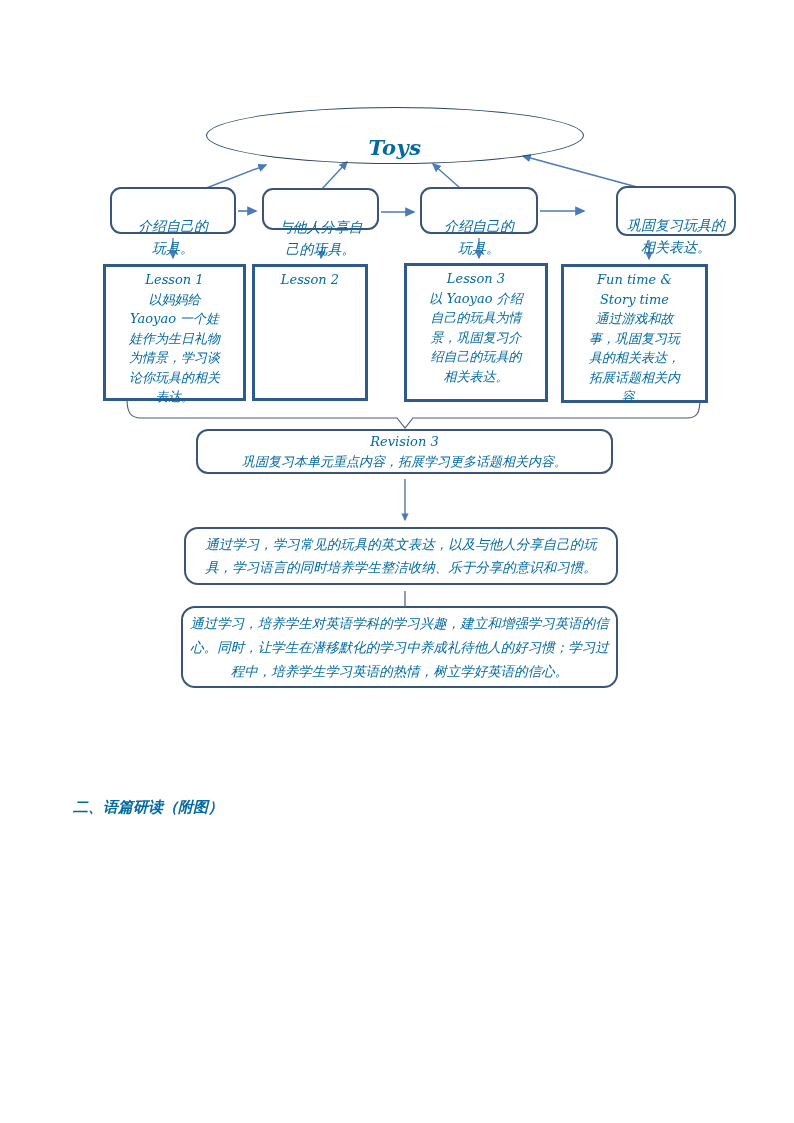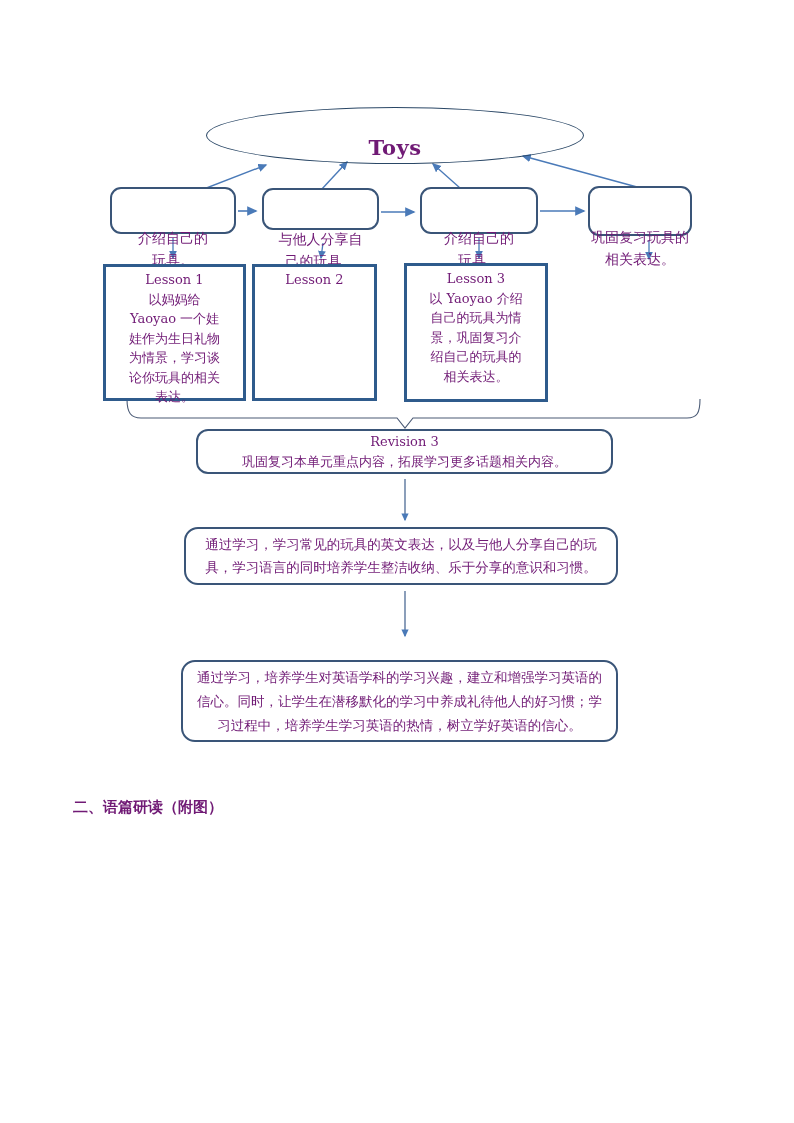--- a/index.html
+++ b/index.html
@@ -1,62 +1,62 @@
 <!DOCTYPE html>
 <html><head>
 <meta charset="utf-8">
 <style>
   html,body{margin:0;padding:0;background:#fff;}
   .page{
     position:relative;width:794px;height:1123px;background:#fff;
-    font-family:"DejaVu Serif","Liberation Serif",serif;color:#701a75;overflow:hidden;
+    font-family:"DejaVu Serif","Liberation Serif",serif;color:#0369a1;overflow:hidden;font-style:italic;
   }
   .connectors{position:absolute;left:0;top:0;z-index:1;}
   .node{position:absolute;background:#fff;box-sizing:border-box;z-index:2;}
   .ellipse{
     left:206px;top:107px;width:378px;height:57px;
     border:1.2px solid #2a4766;border-radius:50%;
     display:flex;align-items:flex-end;justify-content:center;
     padding-bottom:3px;background:transparent;
   }
   .ellipse .topic{font-weight:bold;font-size:21px;letter-spacing:.5px;}
   .stage{
     border:2.5px solid #3a5578;border-radius:11px;
     text-align:center;font-size:14px;line-height:22px;
-    white-space:pre-line;padding-top:16px;overflow:visible;
+    white-space:pre-line;padding-top:4px;overflow:visible;
   }
   .stage1{left:110px;top:187px;width:126px;height:47px;}
   .stage2{left:262px;top:188px;width:117px;height:42px;}
   .stage3{left:420px;top:187px;width:118px;height:47px;}
-  .stage4{left:588px;top:186px;width:104px;height:50px;}
+  .stage4{left:616px;top:186px;width:120px;height:50px;}
   .lesson{
     border:3px solid #2f5b8c;text-align:center;
     font-size:13px;line-height:19.5px;padding:3px 20px;
   }
   .lesson .lesson-title{font-size:13px;}
   .lesson1{left:103px;top:264px;width:143px;height:137px;}
-  .lesson2{left:252px;top:264px;width:125px;height:137px;}
+  .lesson2{left:252px;top:264px;width:116px;height:137px;}
   .lesson3{left:404px;top:263px;width:144px;height:139px;}
   .lesson4{left:561px;top:264px;width:147px;height:139px;}
   .pill{
     border:2.5px solid #3a5578;border-radius:12px;text-align:center;
   }
   .revision{
     left:196px;top:429px;width:417px;height:45px;
     font-size:13px;line-height:20px;padding-top:1px;
   }
   .outcome1{
     left:184px;top:527px;width:434px;height:58px;
     display:flex;align-items:center;font-size:13.5px;line-height:23px;
     padding:16px 13px;border-radius:14px;
   }
   .outcome2{
-    left:181px;top:660px;width:437px;height:82px;
+    left:181px;top:606px;width:437px;height:82px;
     display:flex;align-items:center;font-size:13.5px;line-height:24px;
-    padding:0 12px;border-radius:14px;
+    padding:0 5px;border-radius:14px;
   }
   .section-heading{
     position:absolute;left:73px;top:798px;font-size:15px;font-weight:bold;z-index:2;
   }
 </style>
 </head>
 <body>
 
 <div class="page">
 
@@ -112,20 +112,24 @@
     <div class="lesson-title">Lesson 1</div>
     <div class="lesson-body">以妈妈给 Yaoyao 一个娃娃作为生日礼物为情景，学习谈论你玩具的相关表达。</div>
   </div>
   <div class="node lesson lesson2">
     <div class="lesson-title">Lesson 2</div>
   </div>
   <div class="node lesson lesson3">
     <div class="lesson-title">Lesson 3</div>
     <div class="lesson-body">以 Yaoyao 介绍自己的玩具为情景，巩固复习介绍自己的玩具的相关表达。</div>
   </div>
+  <div class="node lesson lesson4">
+    <div class="lesson-title">Fun time &amp; Story time</div>
+    <div class="lesson-body">通过游戏和故事，巩固复习玩具的相关表达，拓展话题相关内容。</div>
+  </div>
 
   <div class="node pill revision">
     <div>Revision 3</div>
     <div>巩固复习本单元重点内容，拓展学习更多话题相关内容。</div>
   </div>
 
   <div class="node pill outcome1">
     <span>通过学习，学习常见的玩具的英文表达，以及与他人分享自己的玩具，学习语言的同时培养学生整洁收纳、乐于分享的意识和习惯。</span>
   </div>
   <div class="node pill outcome2">

